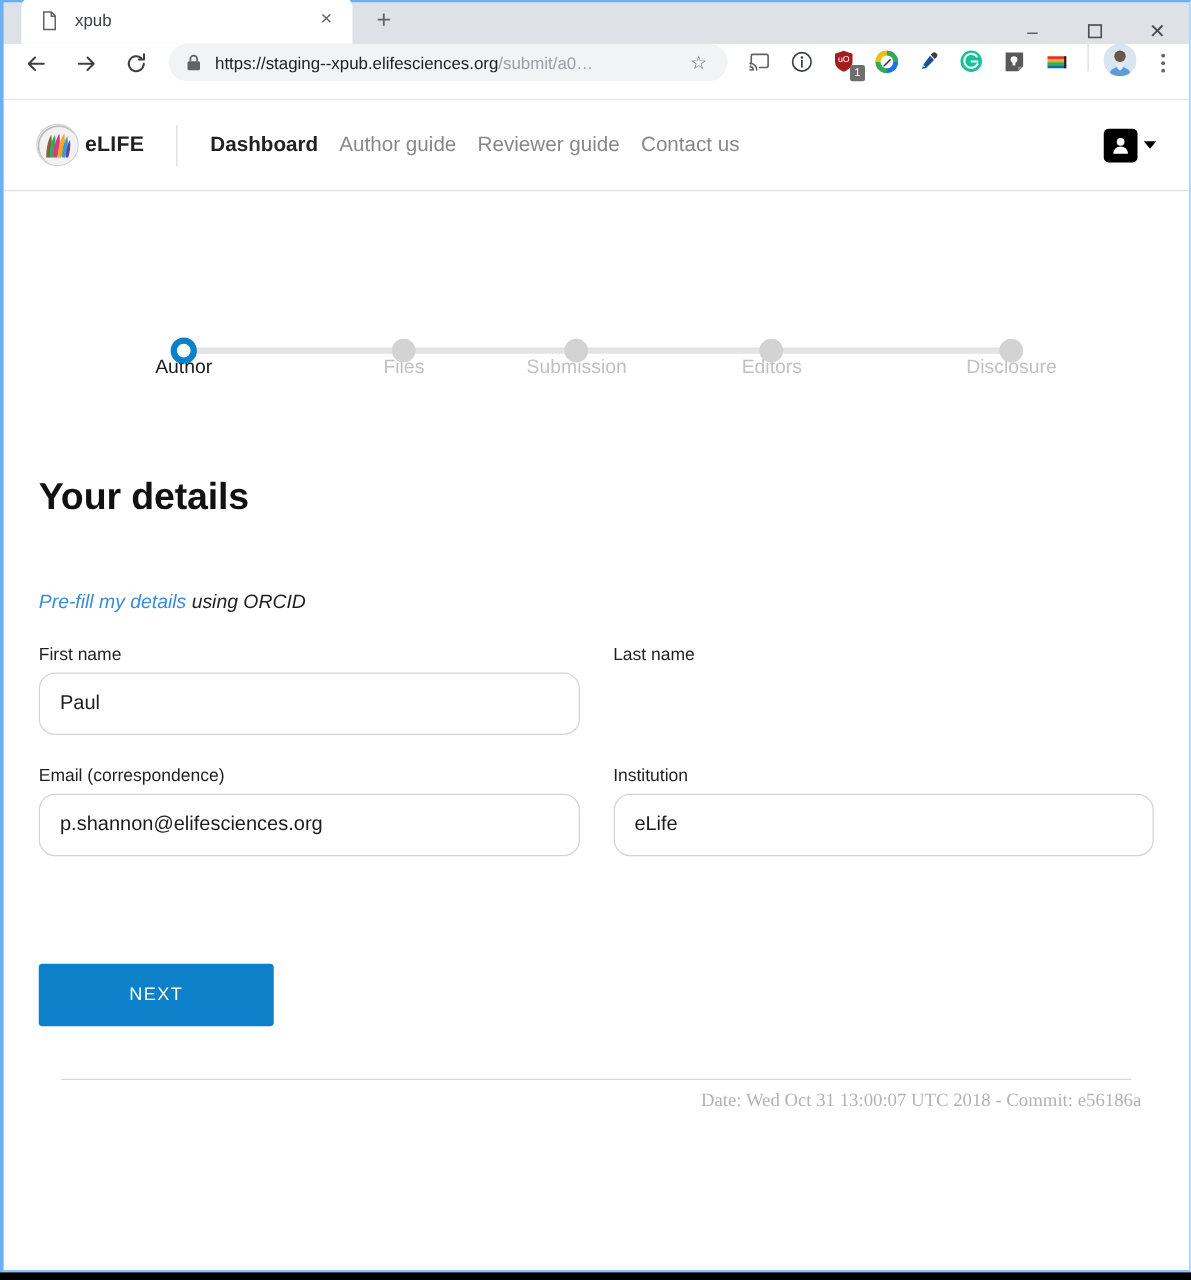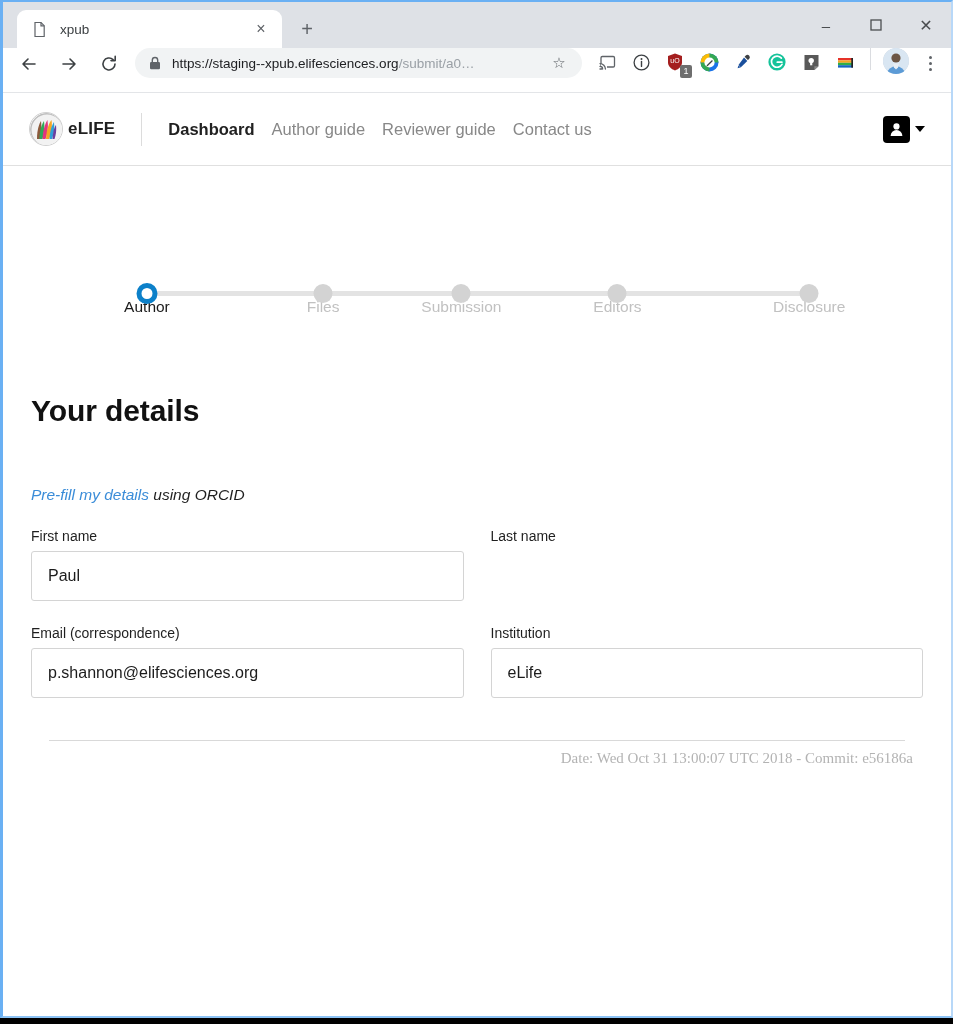--- a/index.html
+++ b/index.html
@@ -16,21 +16,21 @@
     width: 953px; height: 1018px;
     background: #dee1e6;
     border-left: 3px solid #6ab0f3;
     border-right: 2px solid #b8d8f8;
     border-top: 2px solid #6ab0f3;
     border-bottom: 2px solid #8dc3f5;
     display: flex; flex-direction: column;
   }
 
   .titlebar {
-    height: 46px; position: relative;
+    height: 33px; position: relative;
     background: #dee1e6;
     display: flex; align-items: flex-end;
   }
   .tabstrip { display: flex; align-items: flex-end; padding-left: 14px; height: 100%; }
   .tab {
     width: 265px; height: 38px;
     background: #fff;
     border-radius: 9px 9px 0 0;
     display: flex; align-items: center;
     padding: 0 10px 0 14px;
@@ -175,21 +175,21 @@
   .prefill { margin-top: 58px; font-size: 15.5px; color: #1f1f1f; font-style: italic; }
   .prefill a { color: #3a8cd8; text-decoration: none; }
 
   .row { display: flex; gap: 27px; margin-top: 24px; }
   .field { flex: 1 1 0; min-width: 0; }
   .field label {
     display: block; font-size: 14px; color: #1f1f1f; margin-bottom: 7px;
   }
   .field input {
     width: 100%; height: 50px;
-    border: 1px solid #d4d4d4; border-radius: 3px;
+    border: 1px solid #d4d4d4; border-radius: 13px;
     padding: 0 16px; font-size: 16px; color: #1c1c1c;
     font-family: "Liberation Sans", sans-serif;
     background: #fff; outline: none;
   }
 
   .btn-next {
     margin-top: 86px;
     width: 188px; height: 50px;
     background: #0c80c9; color: #fff;
     border: none; border-radius: 3px;
@@ -434,20 +434,21 @@
         <div class="field">
           <label>Email (correspondence)</label>
           <input type="text" value="p.shannon@elifesciences.org" style="">
         </div>
         <div class="field">
           <label>Institution</label>
           <input type="text" value="eLife" style="">
         </div>
       </div>
 
+      <button class="btn-next">NEXT</button>
 
       <div class="footer">
         <div class="footer-rule"></div>
         <div class="footer-text">Date: Wed Oct 31 13:00:07 UTC 2018 - Commit: e56186a</div>
       </div>
 
     </div>
   </div>
 </div>
 

